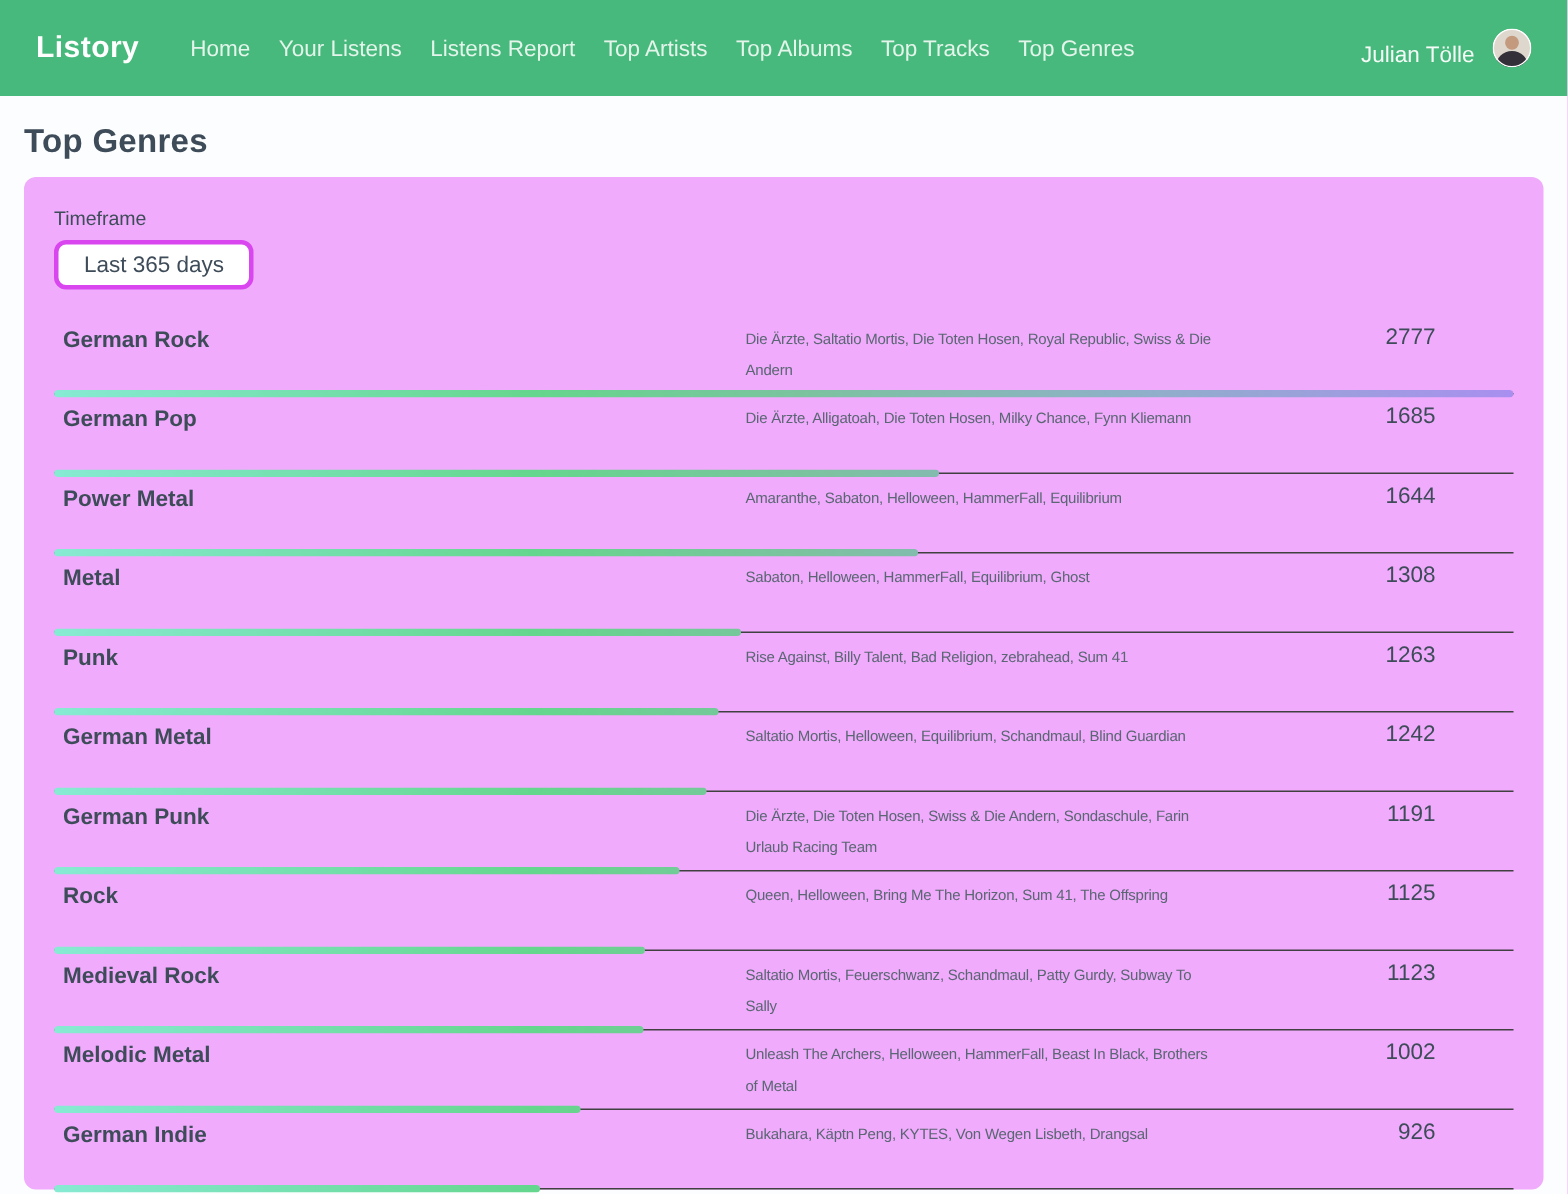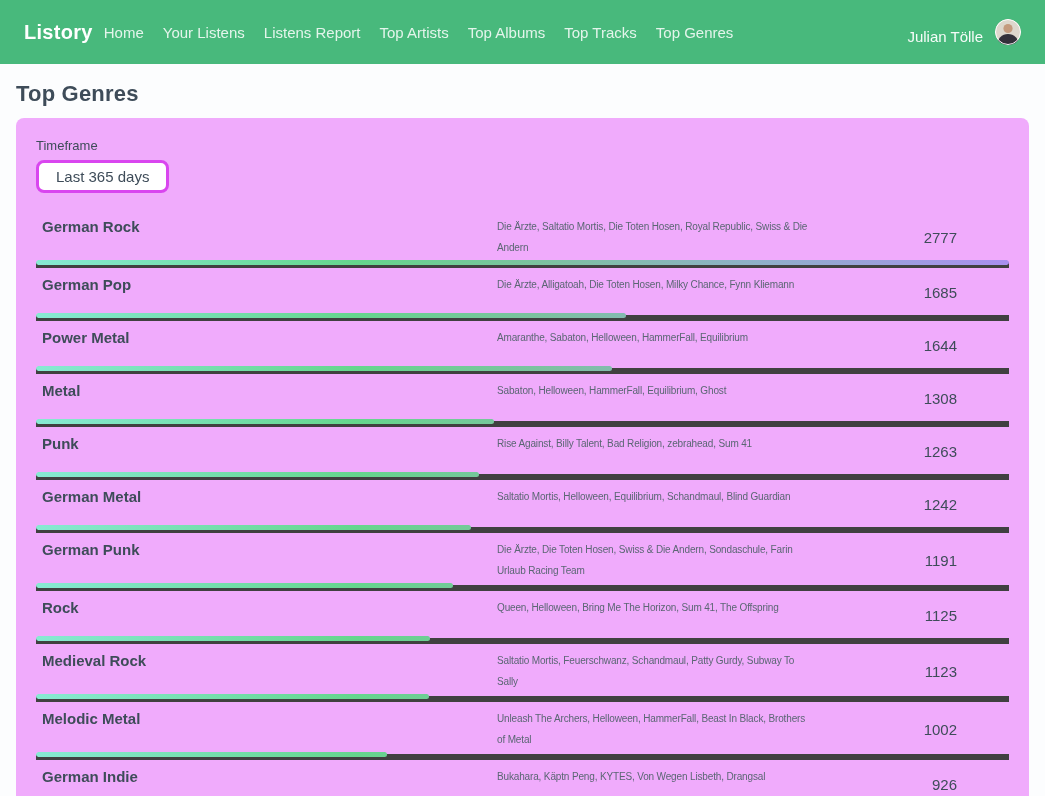--- a/index.html
+++ b/index.html
@@ -16,21 +16,21 @@
     background: #48b97c;
     display: flex;
     align-items: center;
     padding: 0 24px;
   }
   .brand {
     color: #ffffff;
     font-size: 20px;
     font-weight: 700;
     letter-spacing: .3px;
-    margin-right: 11px;
+    margin-right: 34px;
     text-decoration: none;
   }
   .nav-links { display: flex; align-items: center; gap: 19px; text-align: center; }
   .nav-link {
     color: rgba(255,255,255,.85);
     font-size: 15px;
     text-decoration: none;
     white-space: nowrap;
   }
   .nav-user {
@@ -65,23 +65,22 @@
     font-size: 15px;
     color: #3e4c59;
     font-family: inherit;
     cursor: pointer;
   }
 
   
   .genres-table { margin-top: 17px; }
   .row {
     display: flex;
-    align-items: center;
     position: relative;
-    border-bottom: 6px solid #404040;
+    border-bottom: 1px solid #404040;
     padding: 6px 0 4px 0;
     min-height: 53px;
   }
   .cell-genre {
     flex: 0 0 461px;
     padding-left: 6px;
     font-size: 15px;
     font-weight: 700;
     color: #3e4c59;
     line-height: 21px;

